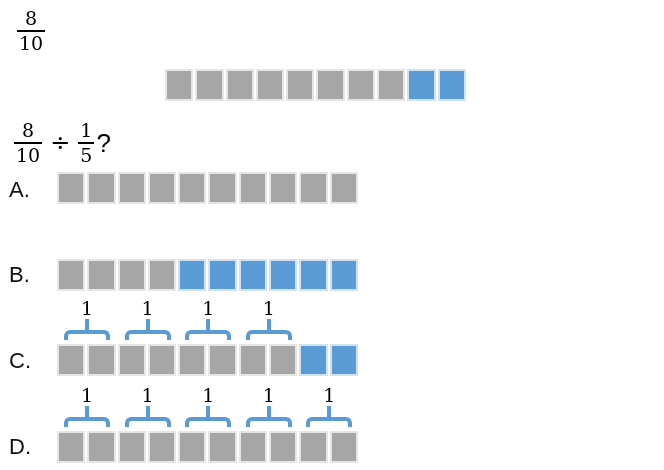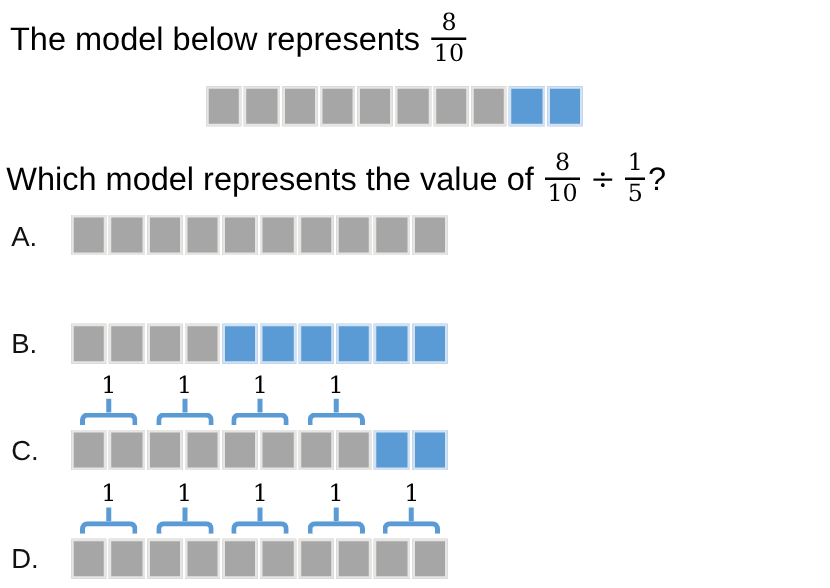--- a/index.html
+++ b/index.html
@@ -50,21 +50,20 @@
     border-style:solid;border-width:4px 4px 0 4px;
     border-radius:6px 6px 0 0;
   }
 </style>
 </head>
 <body>
 
 <div class="stage">
 
   <div class="title-row">
-    <span>The model below represents</span>
     <span class="frac">
       <span class="fnum">8</span>
       <span class="fbar"></span>
       <span class="fden">10</span>
     </span>
   </div>
 
   <div class="bar-model" style="left:165px;top:69px">
       <div class="cell" style="background: rgb(166, 166, 166); border-color: rgb(230, 229, 227);"></div>
       <div class="cell" style="background: rgb(166, 166, 166); border-color: rgb(230, 229, 227);"></div>
@@ -72,21 +71,20 @@
       <div class="cell" style="background: rgb(166, 166, 166); border-color: rgb(230, 229, 227);"></div>
       <div class="cell" style="background: rgb(166, 166, 166); border-color: rgb(230, 229, 227);"></div>
       <div class="cell" style="background: rgb(166, 166, 166); border-color: rgb(230, 229, 227);"></div>
       <div class="cell" style="background: rgb(166, 166, 166); border-color: rgb(230, 229, 227);"></div>
       <div class="cell" style="background: rgb(166, 166, 166); border-color: rgb(230, 229, 227);"></div>
       <div class="cell" style="background: rgb(91, 155, 213); border-color: rgb(211, 226, 242);"></div>
       <div class="cell" style="background: rgb(91, 155, 213); border-color: rgb(211, 226, 242);"></div>
     </div>
 
   <div class="question-row">
-    <span>Which model represents the value of</span>
     <span class="frac">
       <span class="fnum">8</span>
       <span class="fbar"></span>
       <span class="fden">10</span>
     </span>
     <span class="op">÷</span>
     <span class="frac" style="margin-left:0">
       <span class="fnum">1</span>
       <span class="fbar"></span>
       <span class="fden">5</span>

